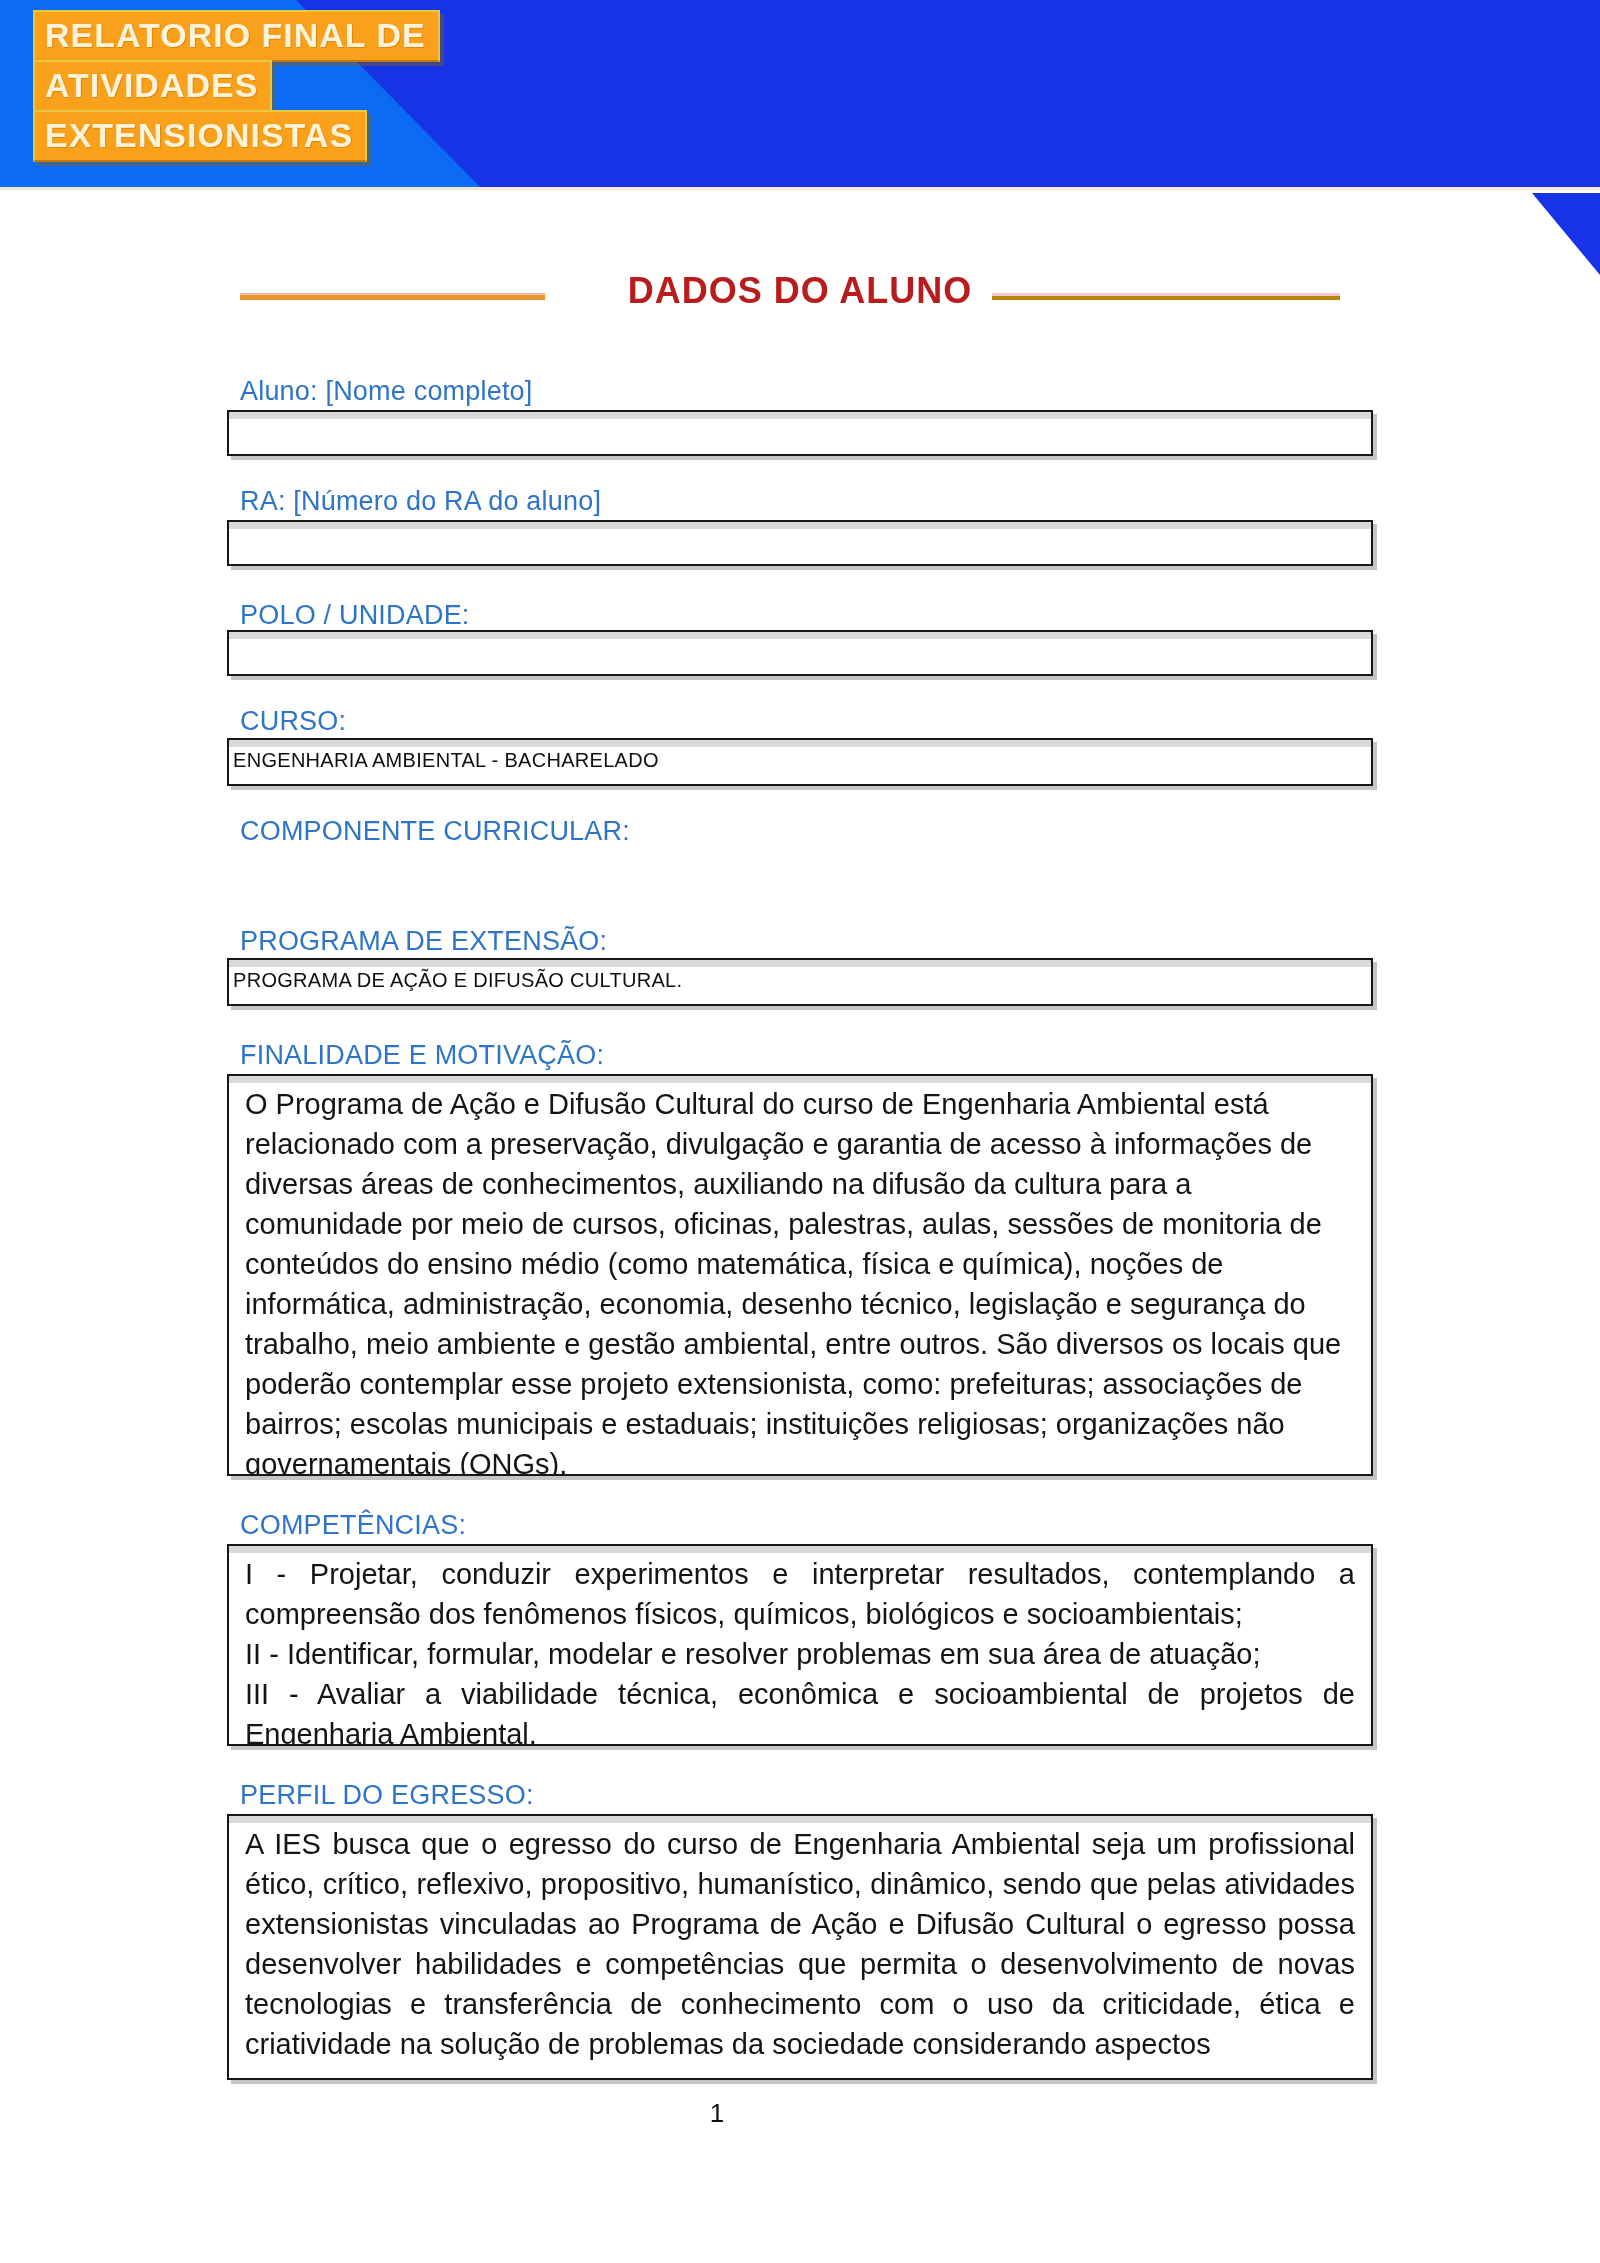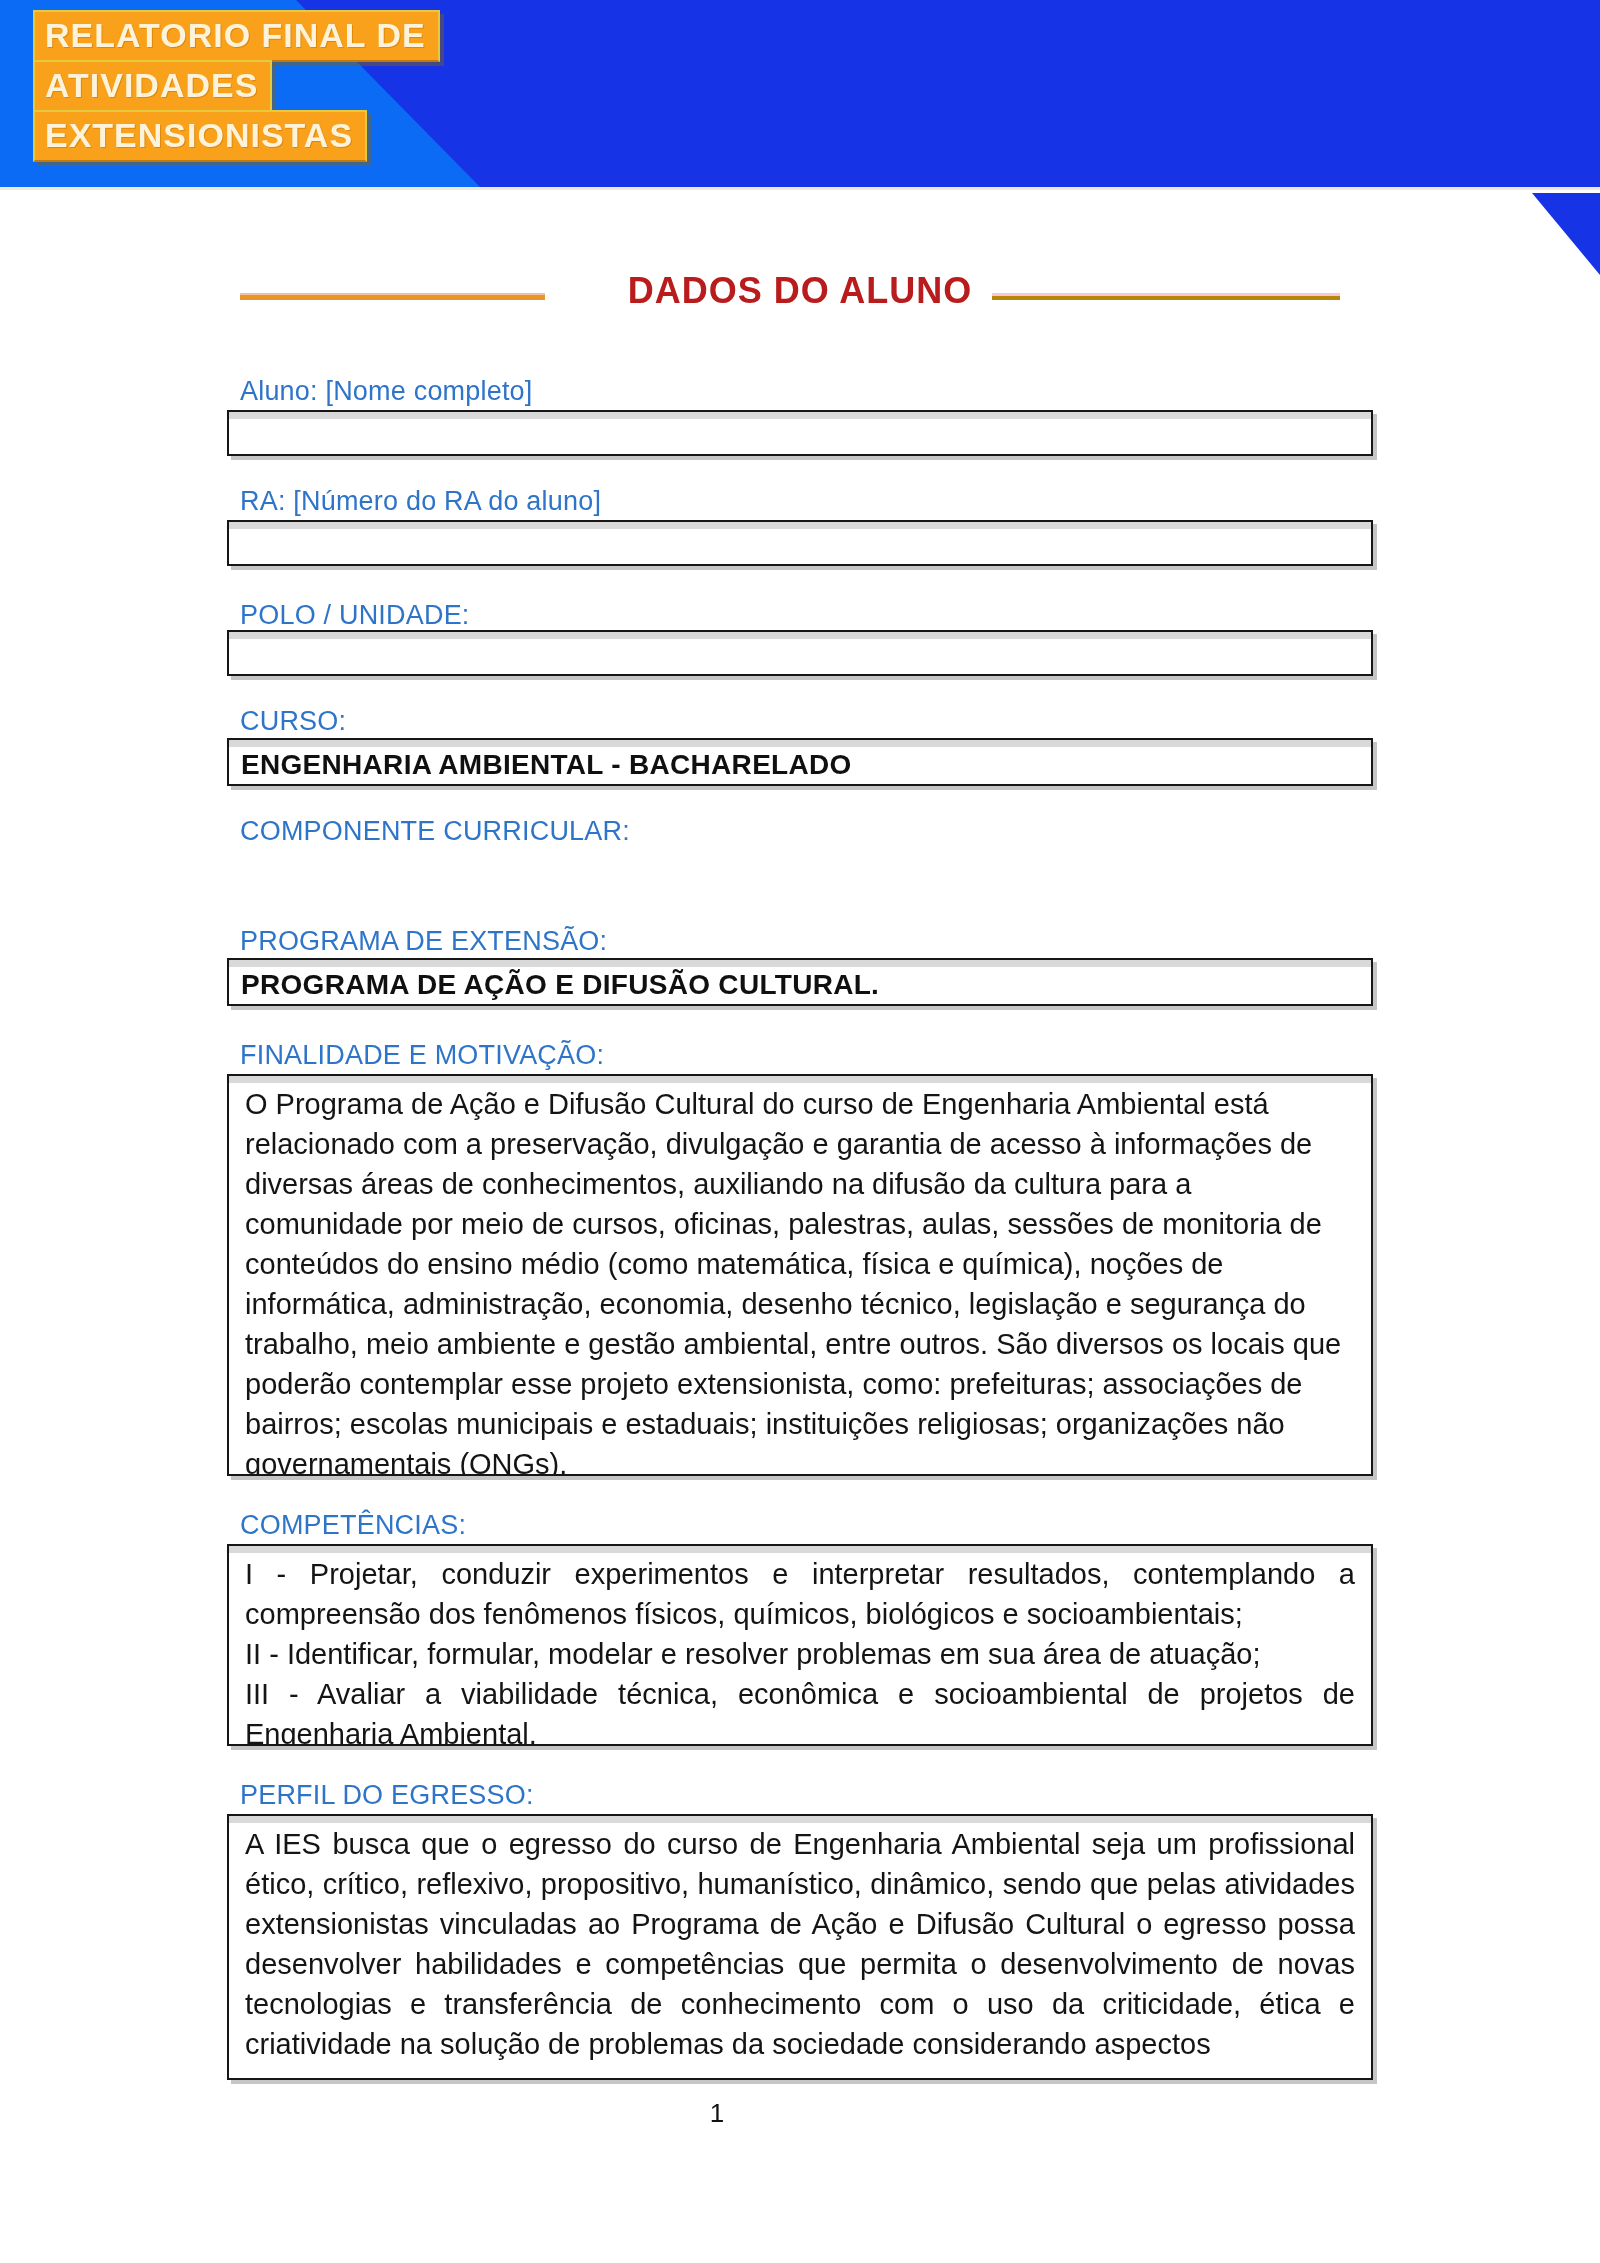--- a/index.html
+++ b/index.html
@@ -50,21 +50,21 @@
     letter-spacing:0.2px; white-space:nowrap;
   }
   .f-box {
     position:absolute; left:227px; width:1146px;
     border:2px solid #161616;
     background:linear-gradient(180deg,#d9d9d9 0 7px,#ffffff 7px);
     box-shadow:4px 4px 0 rgba(110,110,110,0.40);
     overflow:hidden;
   }
   .f-value {
-    padding:9px 12px 0 12px; font-size:28px; font-weight:bold;
+    padding:9px 12px 0 4px; font-size:20px; font-weight:normal;
     color:#101010; letter-spacing:0.3px; white-space:nowrap;
   }
   .s-text {
     padding:8px 16px 0 16px; font-size:29px; line-height:40px; color:#141414;
   }
   .just { text-align:justify; }
 
   
   .page-number {
     position:absolute; left:227px; top:2098px; width:980px;

